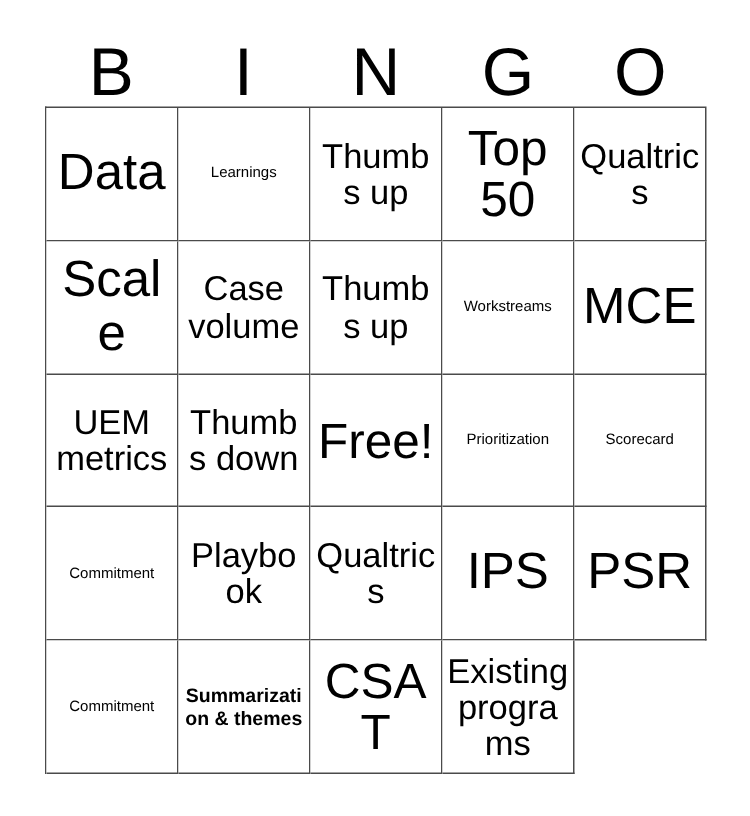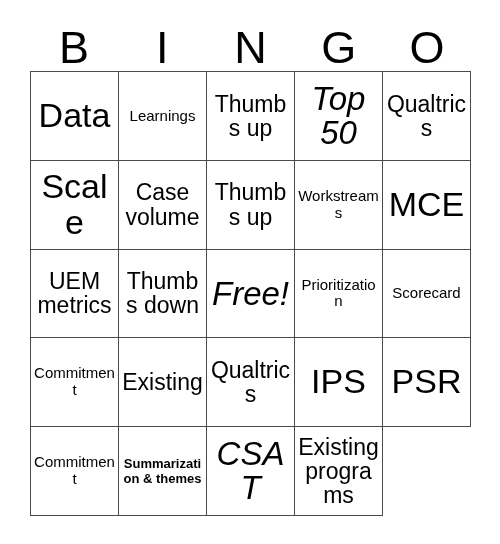--- a/index.html
+++ b/index.html
@@ -79,23 +79,23 @@
     display: block;
     width: 100%;
     line-height: 1.08;
     color: #000000;
     word-wrap: break-word;
     hyphens: none;
   }
 
   
   .size-xl   { font-size: 34px; line-height: 1.05; }
-  .size-lg   { font-size: 33px; line-height: 1.02; font-style: italic; }
+  .size-lg   { font-size: 33px; line-height: 1.02; }
   .size-md   { font-size: 23px; line-height: 1.06; }
-  .size-sm   { font-size: 15px; line-height: 1.12; }
+  .size-sm   { font-size: 10px; line-height: 1.12; }
   .size-xs   { font-size: 13px; line-height: 1.2; font-weight: bold; }
 </style>
 </head>
 <body>
 
 <div id="bingo-card">
 
   <div id="header-row">
       <div class="header-letter">B</div>
       <div class="header-letter">I</div>
@@ -147,21 +147,21 @@
       <div class="bingo-cell">
         <span class="cell-text size-sm">Prioritization</span>
       </div>
       <div class="bingo-cell">
         <span class="cell-text size-sm">Scorecard</span>
       </div>
       <div class="bingo-cell">
         <span class="cell-text size-sm">Commitment</span>
       </div>
       <div class="bingo-cell">
-        <span class="cell-text size-md">Existing</span>
+        <span class="cell-text size-md">Playbook</span>
       </div>
       <div class="bingo-cell">
         <span class="cell-text size-md">Qualtrics</span>
       </div>
       <div class="bingo-cell">
         <span class="cell-text size-xl">IPS</span>
       </div>
       <div class="bingo-cell">
         <span class="cell-text size-xl">PSR</span>
       </div>

